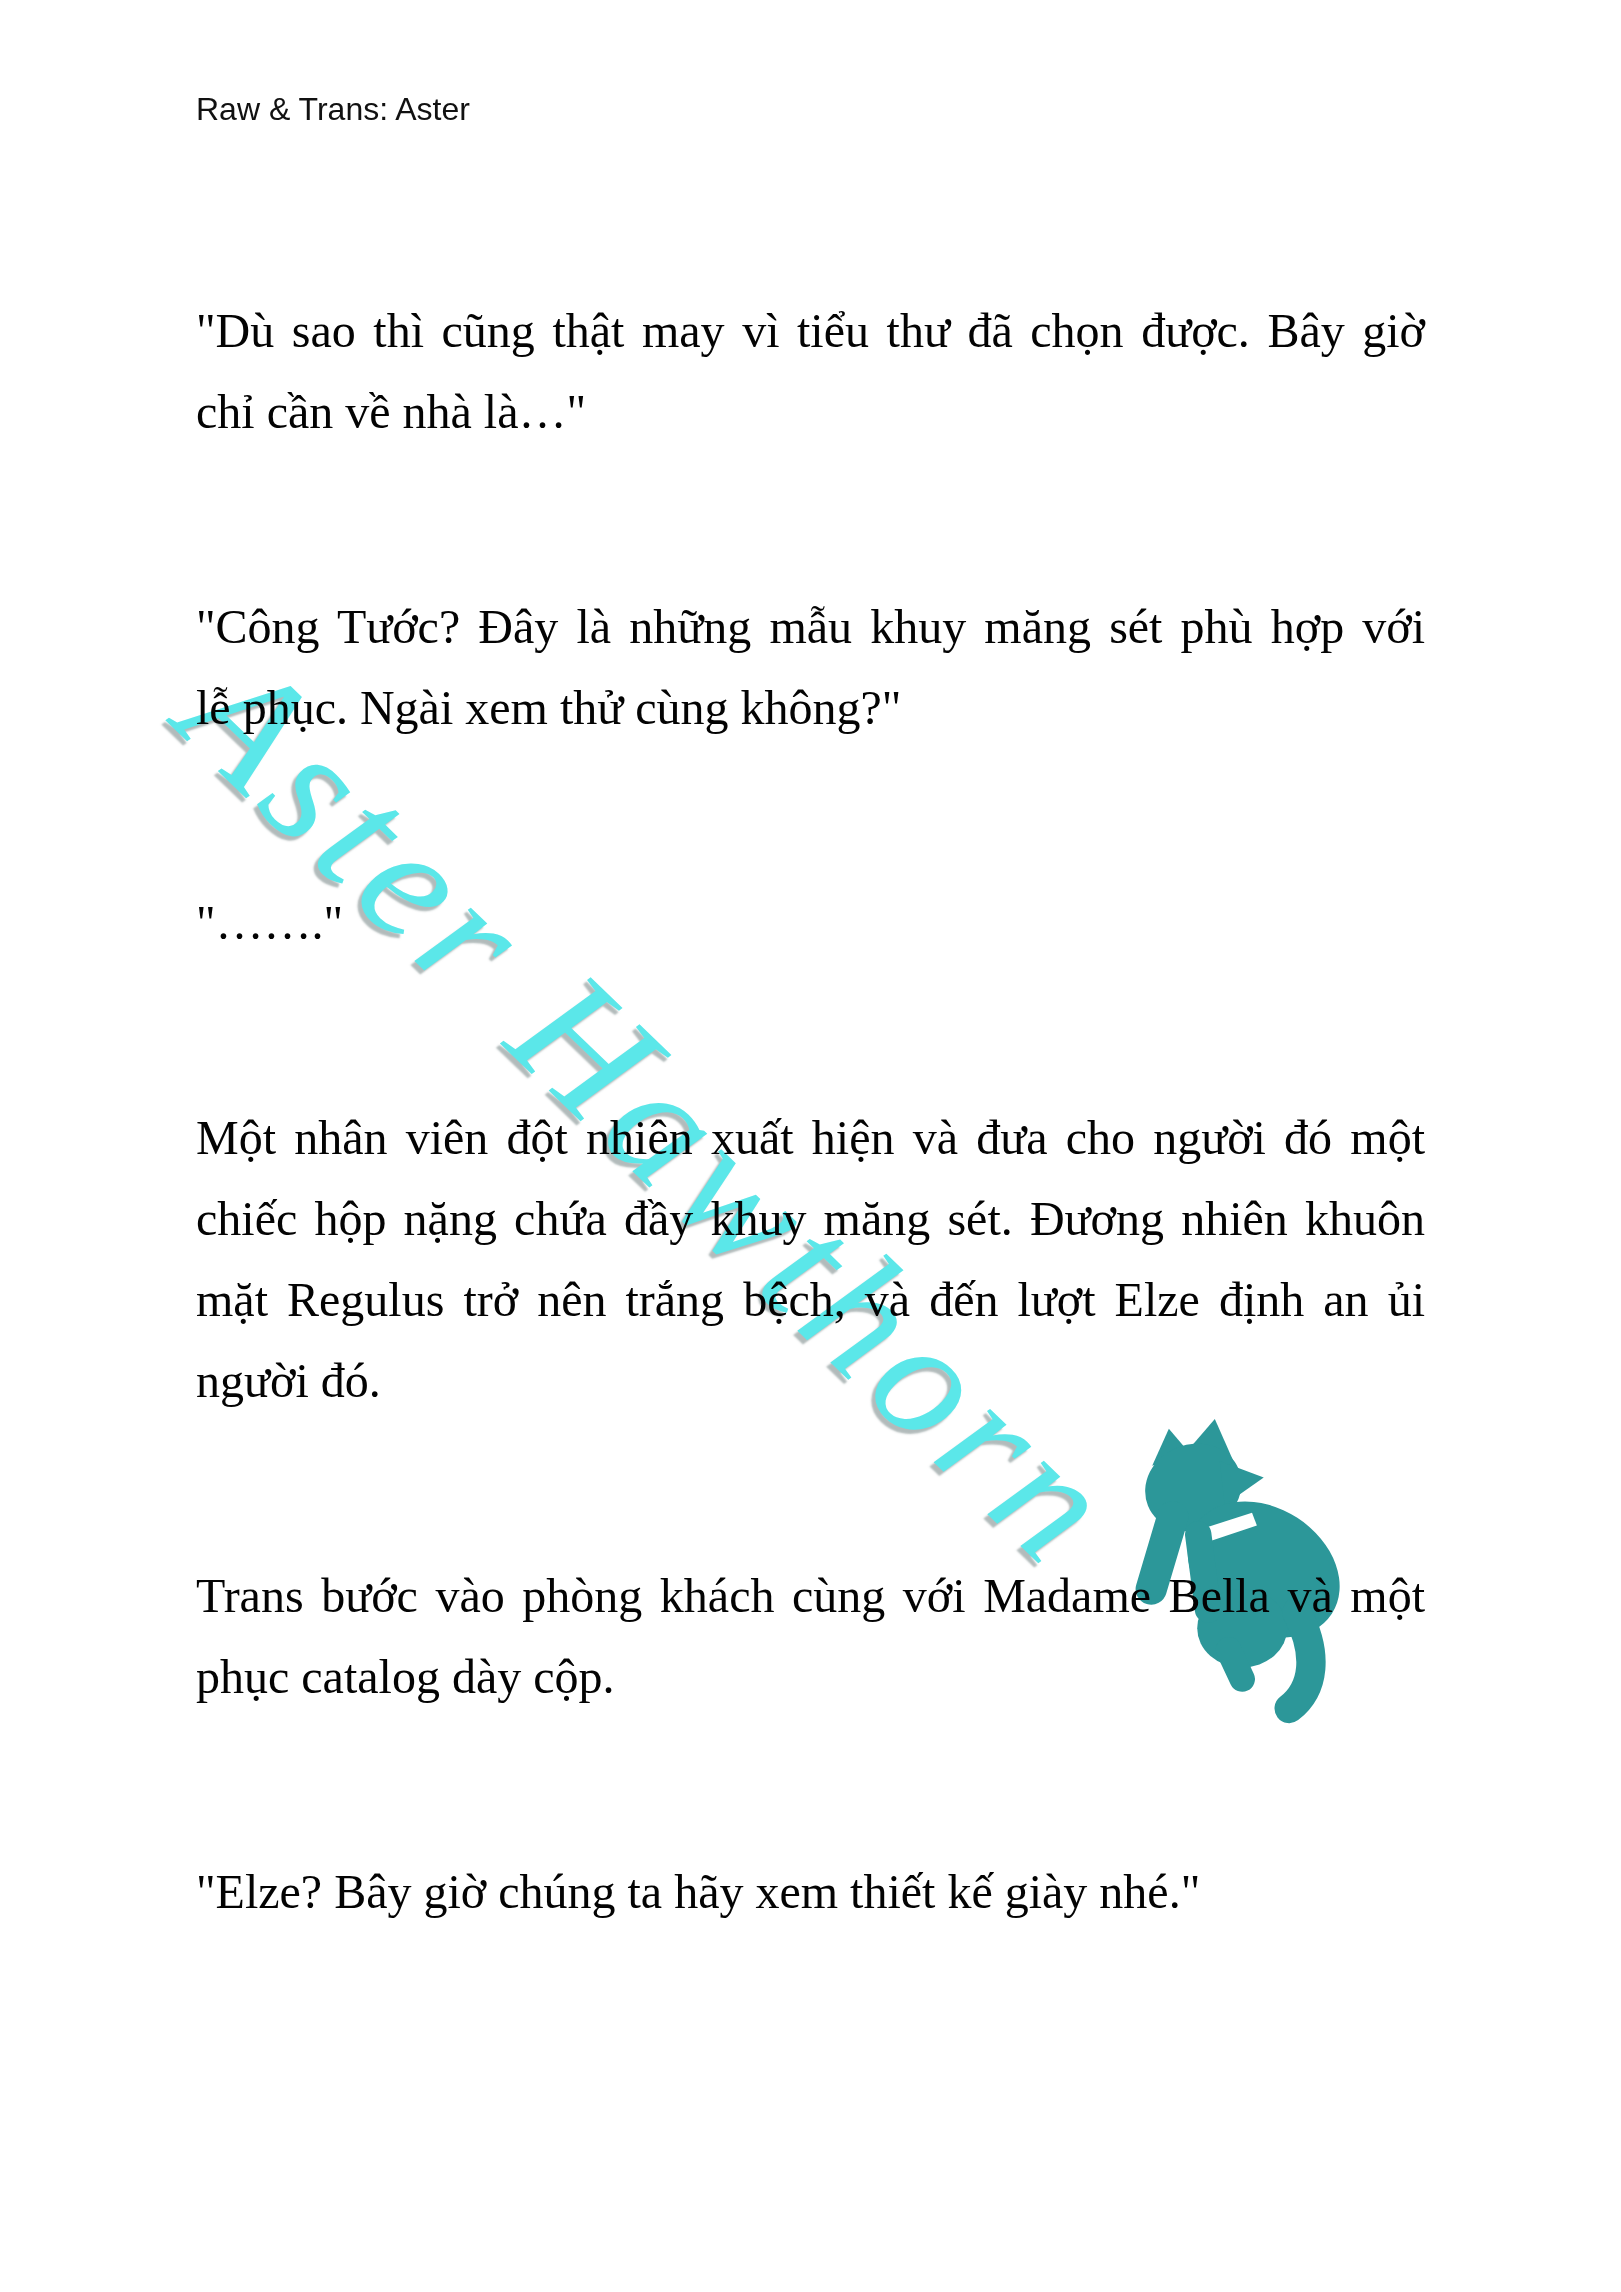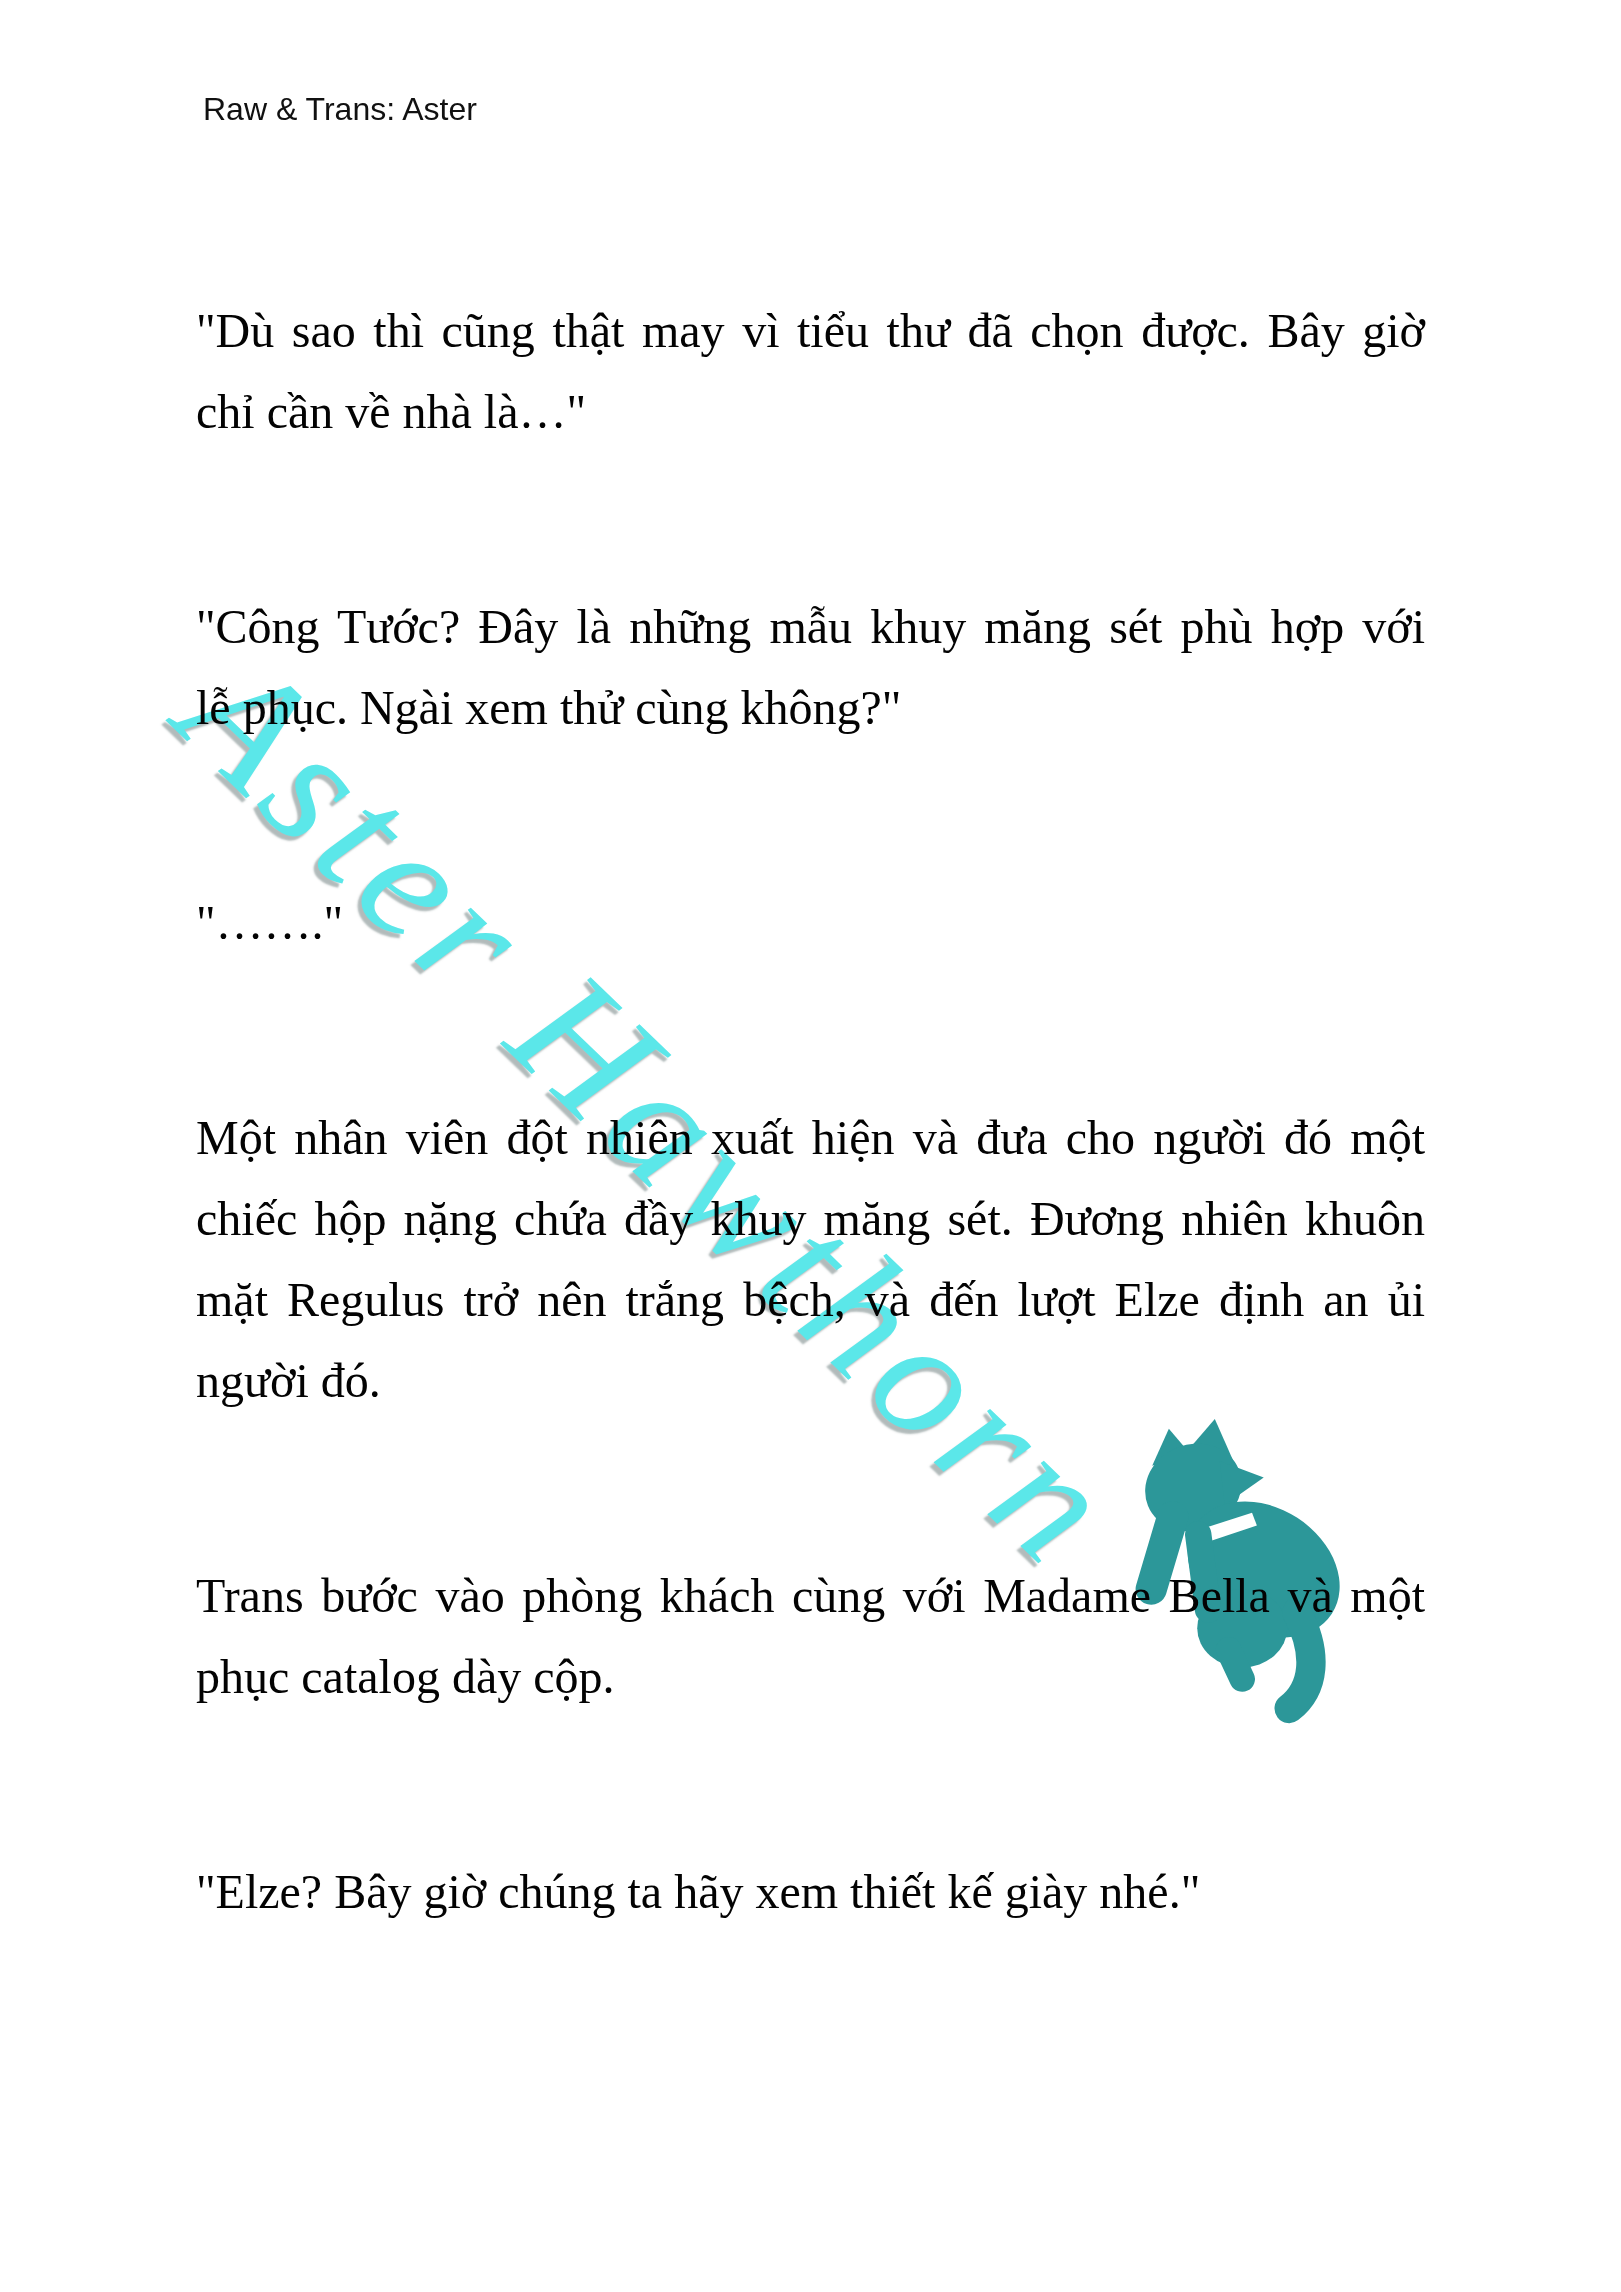--- a/index.html
+++ b/index.html
@@ -15,21 +15,20 @@
   
   .credit {
     position: absolute;
     left: 196px;
     top: 90px;
     font-family: "Liberation Sans", "DejaVu Sans", sans-serif;
     font-size: 32px;
     line-height: 39px;
     color: #111111;
     z-index: 3;
-    margin-left: 7px;
   }
 
   
   .watermark {
     position: absolute;
     left: 279px;
     top: 616px;
     z-index: 1;
     font-family: "Liberation Serif", "DejaVu Serif", serif;
     font-style: italic;

